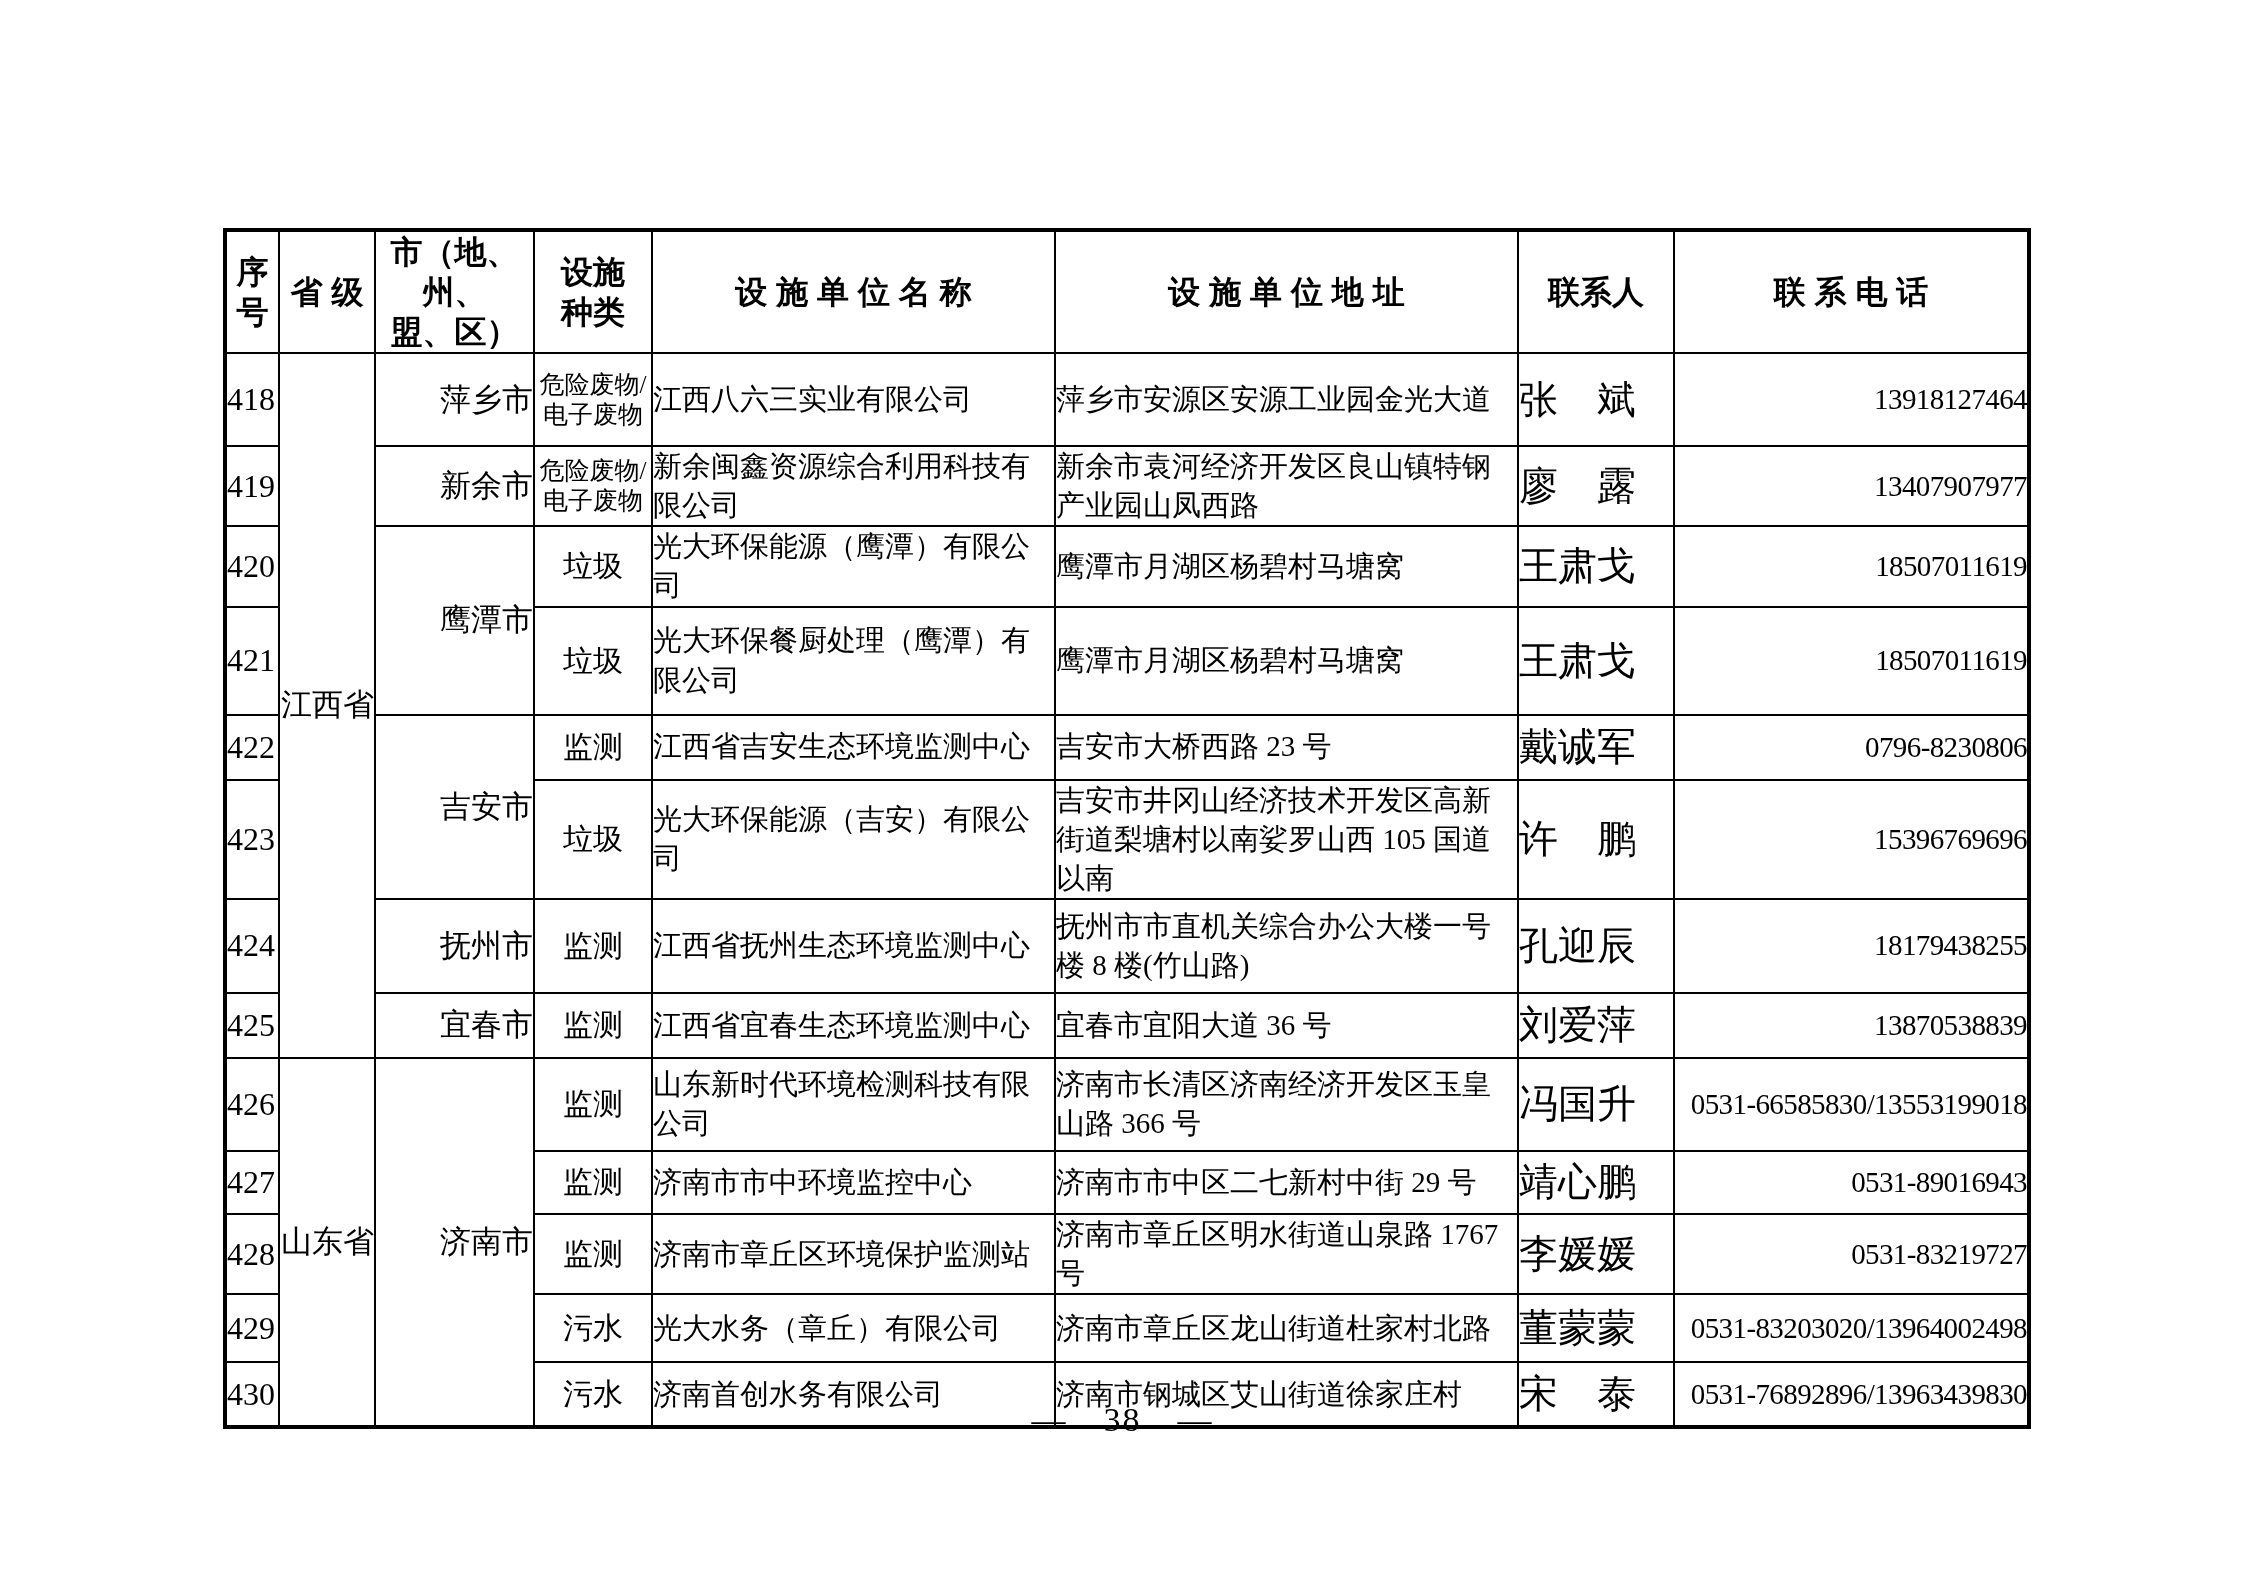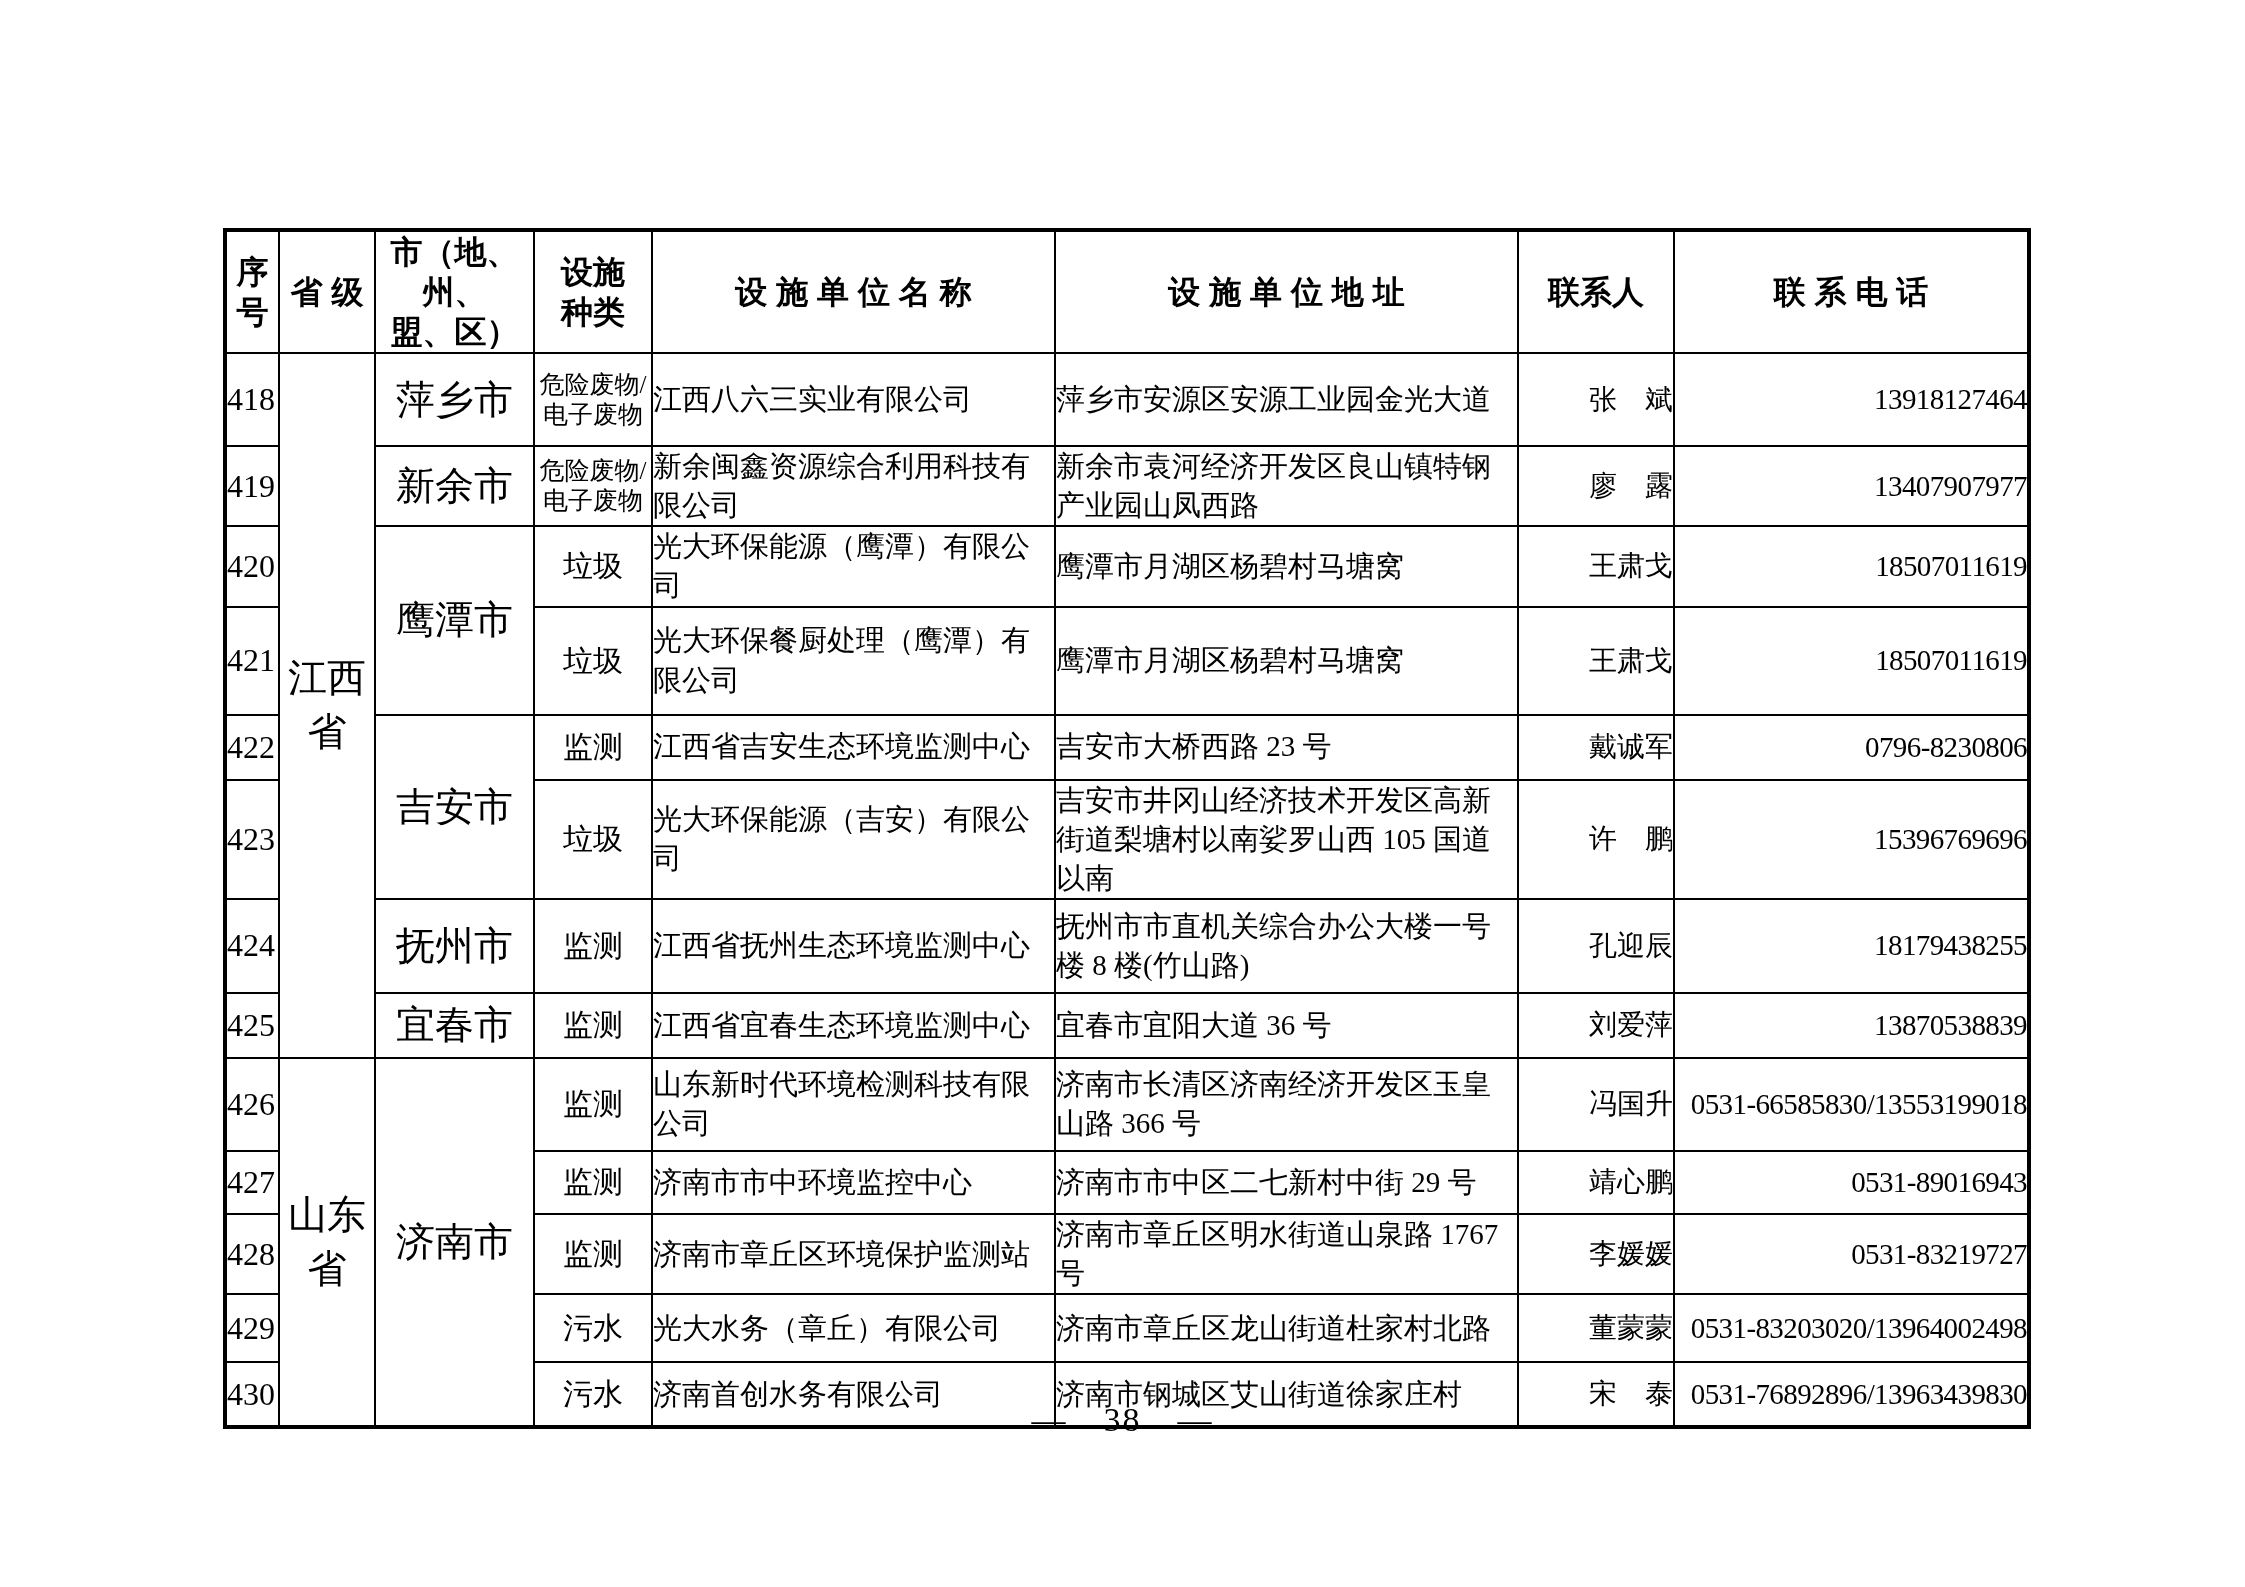--- a/index.html
+++ b/index.html
@@ -15,27 +15,27 @@
   .doc-table th,.doc-table td{
     border:2px solid #000;vertical-align:middle;overflow:hidden;
     padding:0;
   }
   .doc-table th{
     font-family:"Liberation Sans","DejaVu Sans",sans-serif;
     font-weight:bold;font-size:32px;text-align:center;line-height:1.25;
   }
   .hline{display:block;}
   .cell-serial{font-size:32px;text-align:left;padding-left:2px;}
-  .cell-province,.cell-city{font-size:39px;text-align:center;font-family:Liberation Mono, monospace;}
+  .cell-province,.cell-city{font-size:31px;text-align:right;font-family:Liberation Mono, monospace;}
   .cell-type{font-size:30px;text-align:center;line-height:1.2;}
   .cell-type.small{font-size:25px;}
   .cell-name,.cell-address{
     font-size:29px;text-align:left;padding-left:5px;padding-right:2px;line-height:1.35;
   }
-  .cell-contact{font-size:28px;text-align:right;}
+  .cell-contact{font-size:39px;text-align:left;}
   .cell-phone{
     font-size:29px;text-align:right;white-space:nowrap;letter-spacing:-0.6px;
   }
   .page-footer{
     position:absolute;left:0;top:1397px;width:100%;
     text-align:center;font-size:34px;letter-spacing:2px;
   }
 </style>
 </head>
 <body>

